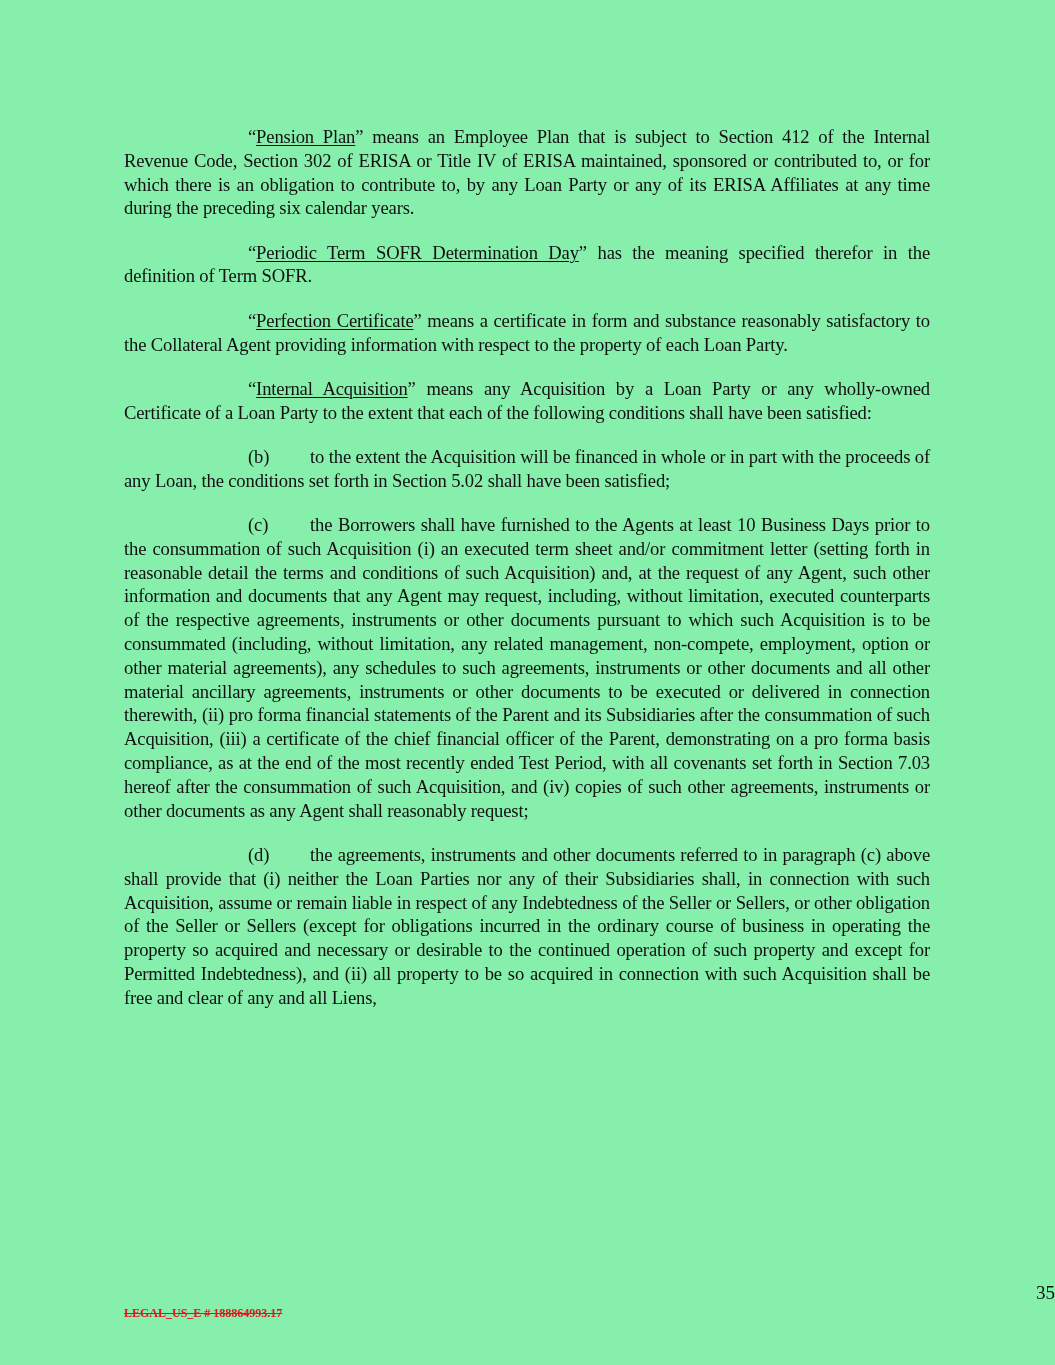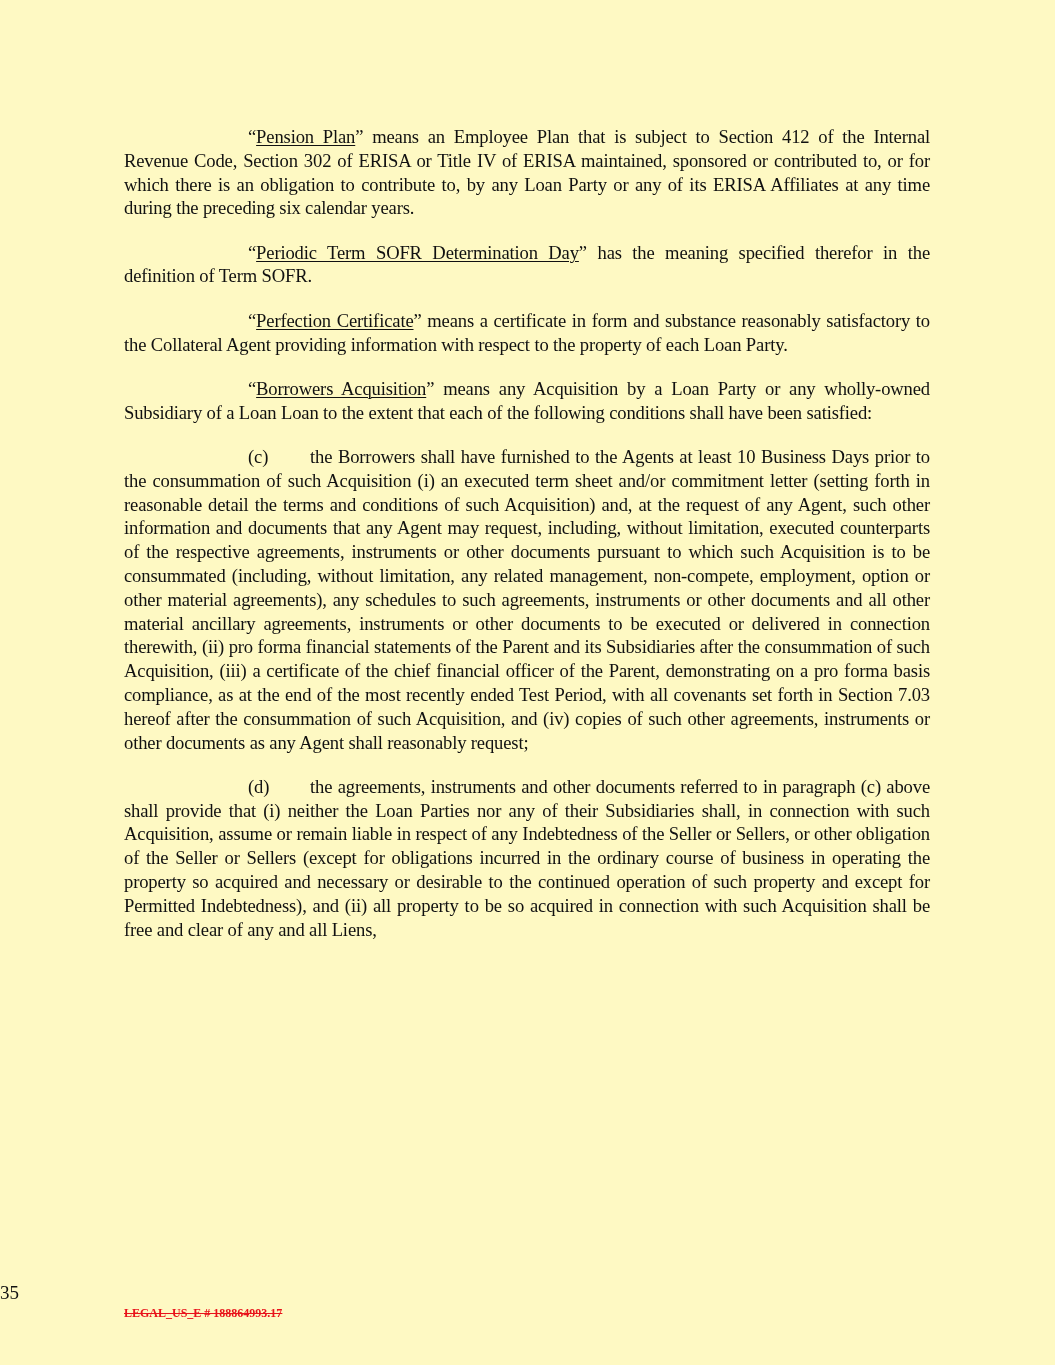--- a/index.html
+++ b/index.html
@@ -1,53 +1,54 @@
 <!DOCTYPE html>
 <html><head>
   <meta charset="utf-8">
   <style>
     html, body { margin: 0; padding: 0; background: #ffffff; }
     body { width: 1055px; height: 1365px; position: relative; overflow: hidden; }
     .page {
-      position: absolute; left: 0; top: 0; width: 1055px; height: 1365px; background: #fef9c3;
+      position: absolute; left: 0; top: 0; width: 1055px; height: 1365px; background: #86efac;
       font-family: "Liberation Serif", "DejaVu Serif", serif; color: #111111;
     }
     .content { position: absolute; left: 124px; top: 125px; width: 806px; }
     .para {
       font-size: 18.6px; line-height: 23.8px; text-align: justify; margin: 0 0 20.5px 0;
       text-indent: 124px; letter-spacing: -0.15px;
     }
     .para.sub { text-indent: 124px; }
     .term { text-decoration: underline; text-underline-offset: 2px; text-decoration-thickness: 1px; }
     .label { display: inline-block; width: 62px; text-indent: 0; }
     .page-number {
-      position: absolute; left: 0; width: 1055px; top: 1282px; text-align: left;
+      position: absolute; left: 0; width: 1055px; top: 1282px; text-align: right;
       font-size: 19px; color: #111111;
     }
     .footer-id {
       position: absolute; left: 124px; top: 1306px; font-size: 12px; font-weight: bold;
       color: #e8121a; text-decoration: line-through; text-decoration-color: #e8121a;
       font-family: "Liberation Serif", "DejaVu Serif", serif;
     }
   </style>
 </head>
 <body>
 
 <div class="page">
   <div class="content">
 
     <p class="para"><span>“</span><span class="term">Pension Plan</span><span>”</span><span> means an Employee Plan that is subject to Section 412 of the Internal Revenue Code, Section 302 of ERISA or Title IV of ERISA maintained, sponsored or contributed to, or for which there is an obligation to contribute to, by any Loan Party or any of its ERISA Affiliates at any time during the preceding six calendar years.</span></p>
 
     <p class="para"><span>“</span><span class="term">Periodic Term SOFR Determination Day</span><span>”</span><span> has the meaning specified therefor in the definition of Term SOFR.</span></p>
 
     <p class="para"><span>“</span><span class="term">Perfection Certificate</span><span>”</span><span> means a certificate in form and substance reasonably satisfactory to the Collateral Agent providing information with respect to the property of each Loan Party.</span></p>
 
-    <p class="para"><span>“</span><span class="term">Borrowers Acquisition</span><span>”</span><span> means any Acquisition by a Loan Party or any wholly-owned Subsidiary of a Loan Loan to the extent that each of the following conditions shall have been satisfied:</span></p>
+    <p class="para"><span>“</span><span class="term">Internal Acquisition</span><span>”</span><span> means any Acquisition by a Loan Party or any wholly-owned Certificate of a Loan Party to the extent that each of the following conditions shall have been satisfied:</span></p>
 
 
+    <p class="para sub"><span class="label">(b)</span><span>to the extent the Acquisition will be financed in whole or in part with the proceeds of any Loan, the conditions set forth in Section 5.02 shall have been satisfied;</span></p>
 
     <p class="para sub"><span class="label">(c)</span><span>the Borrowers shall have furnished to the Agents at least 10 Business Days prior to the consummation of such Acquisition (i) an executed term sheet and/or commitment letter (setting forth in reasonable detail the terms and conditions of such Acquisition) and, at the request of any Agent, such other information and documents that any Agent may request, including, without limitation, executed counterparts of the respective agreements, instruments or other documents pursuant to which such Acquisition is to be consummated (including, without limitation, any related management, non-compete, employment, option or other material agreements), any schedules to such agreements, instruments or other documents and all other material ancillary agreements, instruments or other documents to be executed or delivered in connection therewith, (ii) pro forma financial statements of the Parent and its Subsidiaries after the consummation of such Acquisition, (iii) a certificate of the chief financial officer of the Parent, demonstrating on a pro forma basis compliance, as at the end of the most recently ended Test Period, with all covenants set forth in Section 7.03 hereof after the consummation of such Acquisition, and (iv) copies of such other agreements, instruments or other documents as any Agent shall reasonably request;</span></p>
 
     <p class="para sub"><span class="label">(d)</span><span>the agreements, instruments and other documents referred to in paragraph (c) above shall provide that (i) neither the Loan Parties nor any of their Subsidiaries shall, in connection with such Acquisition, assume or remain liable in respect of any Indebtedness of the Seller or Sellers, or other obligation of the Seller or Sellers (except for obligations incurred in the ordinary course of business in operating the property so acquired and necessary or desirable to the continued operation of such property and except for Permitted Indebtedness), and (ii) all property to be so acquired in connection with such Acquisition shall be free and clear of any and all Liens,</span></p>
 
   </div>
 
   <div class="page-number">35</div>
   <div class="footer-id">LEGAL_US_E # 188864993.17</div>
 </div>

